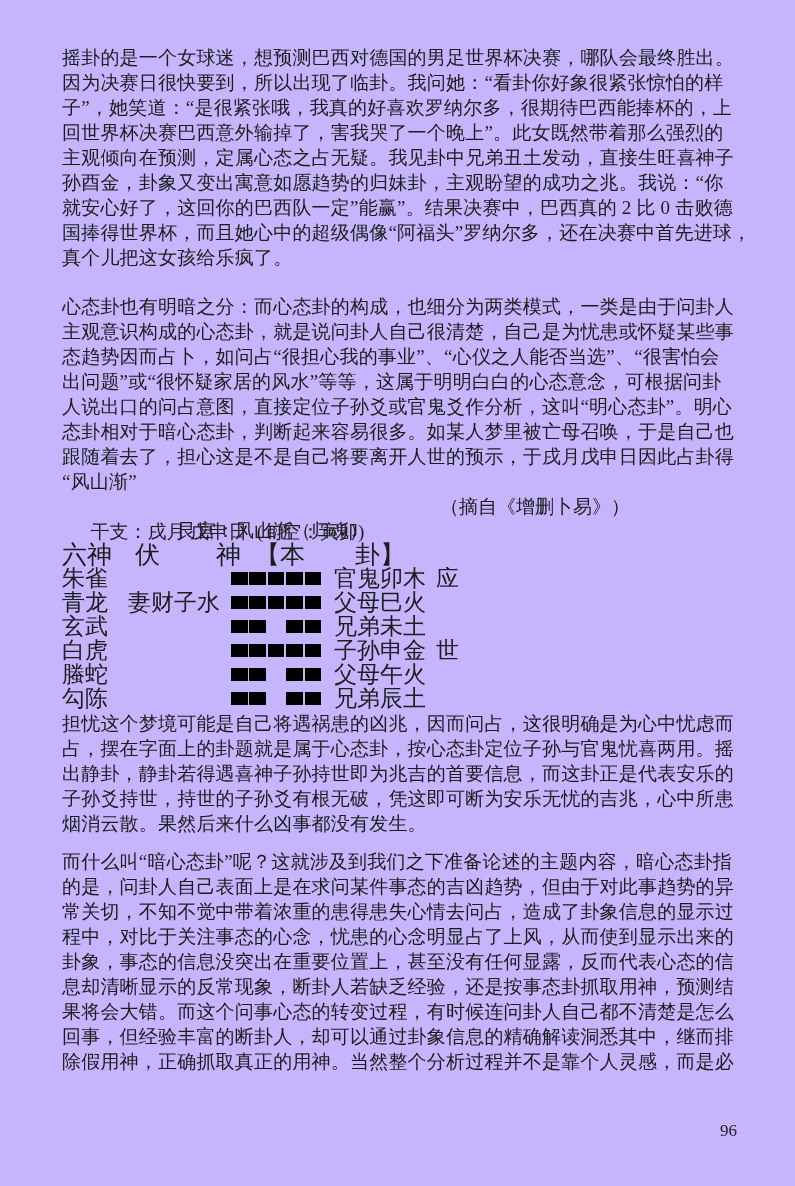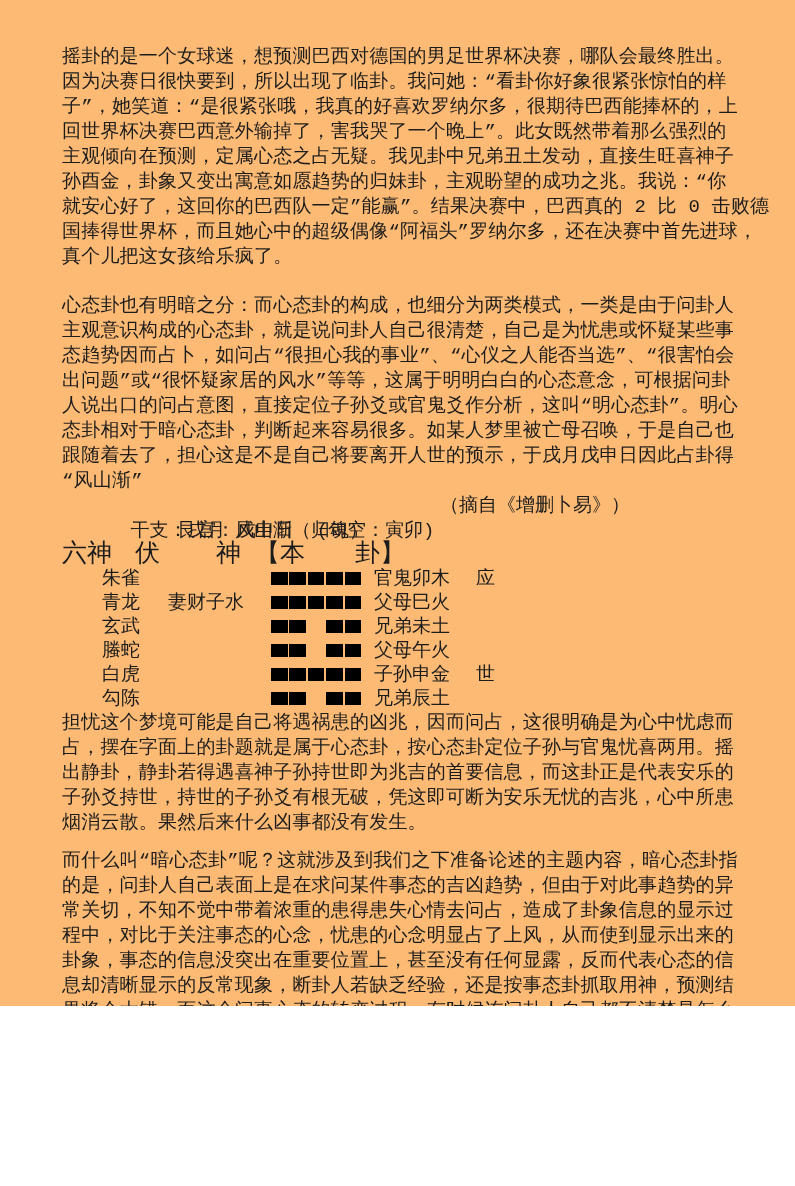--- a/index.html
+++ b/index.html
@@ -3,24 +3,24 @@
 <meta charset="utf-8">
 <style>
   html, body {
     margin: 0;
     padding: 0;
     background: #ffffff;
   }
   .page {
     position: relative;
     width: 795px;
-    height: 1006px;
-    background: #fdba74;
+    height: 1186px;
+    background: #c4b5fd;
     overflow: hidden;
-    font-family: Liberation Mono, monospace;
+    font-family: Liberation Serif, serif;
     color: #1c1c1c;
   }
   .content {
     position: absolute;
     left: 62px;
     top: 45px;
     width: 690px;
   }
   .para {
     font-size: 19px;
@@ -65,23 +65,22 @@
   .gua-header span { position: absolute; top: 0; white-space: pre; }
   .h-liushen { left: 0; }
   .h-fu      { left: 73px; }
   .h-shen    { left: 154px; }
   .h-ben     { left: 193px; }
   .h-gua     { left: 293px; }
 
   .gua-row {
     position: relative;
     height: 24px;
-    font-size: 19px;
+    font-size: 23px;
     line-height: 24px;
-    margin-left: 40px;
   }
   .gua-row span { position: absolute; top: 0; white-space: pre; }
   .c-spirit { left: 0; }
   .c-hidden { left: 66px; }
   .c-yao    { left: 272px; }
   .c-marker { left: 374px; }
   .c-bar {
     left: 169px;
     top: 5px !important;
     width: 91px;
@@ -173,33 +172,33 @@
 
   <div class="gua-row">
     <span class="c-spirit">玄武</span>
     <span class="c-hidden"></span>
     <span class="c-bar"><i class="sq"></i><i class="sq"></i><i class="mid-gap"></i><i class="sq"></i><i class="sq"></i></span>
     <span class="c-yao">兄弟未土</span>
     <span class="c-marker"></span>
   </div>
 
   <div class="gua-row">
-    <span class="c-spirit">螣蛇</span>
-    <span class="c-hidden"></span>
-    <span class="c-bar"><i class="sq"></i><i class="sq"></i><i class="mid-gap"></i><i class="sq"></i><i class="sq"></i></span>
-    <span class="c-yao">父母午火</span>
-    <span class="c-marker"></span>
-  </div>
-
-  <div class="gua-row">
     <span class="c-spirit">白虎</span>
     <span class="c-hidden"></span>
     <span class="c-bar"><i class="sq"></i><i class="sq"></i><i class="sq"></i><i class="sq"></i><i class="sq"></i></span>
     <span class="c-yao">子孙申金</span>
     <span class="c-marker">世</span>
+  </div>
+
+  <div class="gua-row">
+    <span class="c-spirit">螣蛇</span>
+    <span class="c-hidden"></span>
+    <span class="c-bar"><i class="sq"></i><i class="sq"></i><i class="mid-gap"></i><i class="sq"></i><i class="sq"></i></span>
+    <span class="c-yao">父母午火</span>
+    <span class="c-marker"></span>
   </div>
 
   <div class="gua-row">
     <span class="c-spirit">勾陈</span>
     <span class="c-hidden"></span>
     <span class="c-bar"><i class="sq"></i><i class="sq"></i><i class="mid-gap"></i><i class="sq"></i><i class="sq"></i></span>
     <span class="c-yao">兄弟辰土</span>
     <span class="c-marker"></span>
   </div>
 </div>

